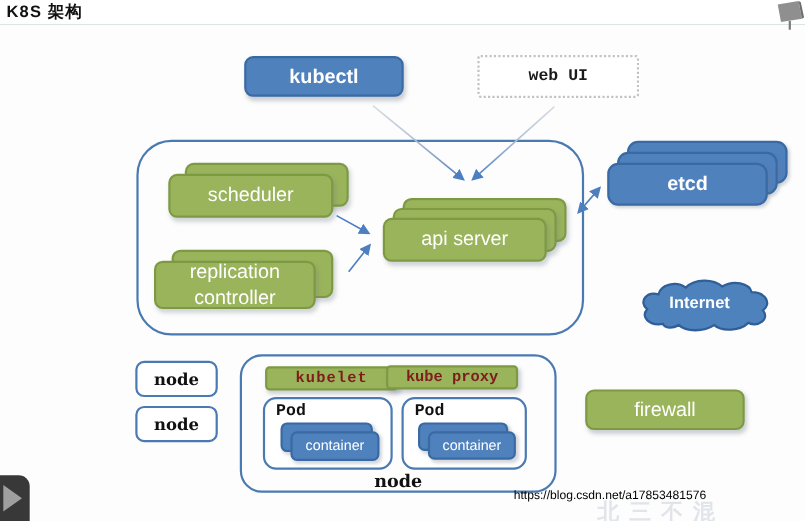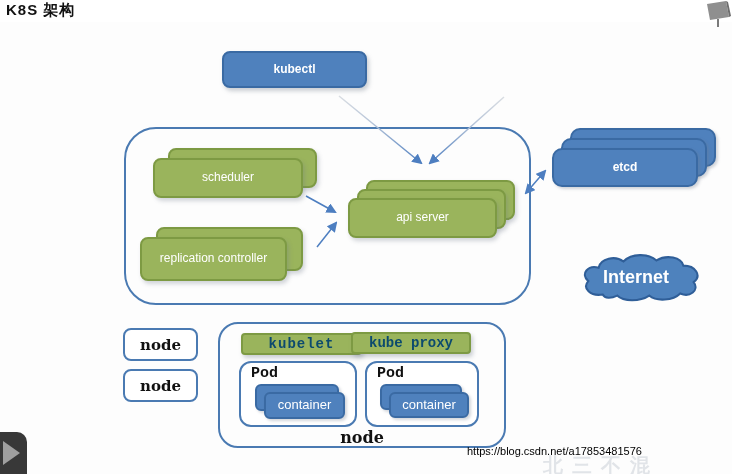--- a/index.html
+++ b/index.html
@@ -12,48 +12,48 @@
   .underline{position:absolute;left:0;top:19px;width:732px;height:3px;background:#1a7a5e;}
   .screen-icon{position:absolute;left:704px;top:1px;z-index:3;}
   
   .abs{position:absolute;box-sizing:border-box;}
   .blue{background:#4f81bd;border:2px solid #3a6aa3;border-radius:8px;
         box-shadow:2px 3px 4px rgba(110,120,135,.35);}
   .green{background:#9ab45c;border:2px solid #7d9a43;border-radius:8px;
          box-shadow:2px 3px 4px rgba(110,120,135,.35);}
   .whitebox{background:#ffffff;border:2px solid #4a7ab2;border-radius:8px;}
   .ctr{display:flex;align-items:center;justify-content:center;}
-  .wlbl{color:#fff;font-size:12px;text-align:center;line-height:1.3;}
+  .wlbl{color:#fff;font-size:18px;text-align:center;line-height:1.3;}
   .stack{position:absolute;}
   .layer{position:absolute;box-sizing:border-box;}
   
   .kubectl{left:222px;top:51px;width:145px;height:37px;}
   .kubectl .wlbl{font-weight:bold;}
   .webui{left:434px;top:50px;width:147px;height:39px;background:#fff;
          border:2px dotted #c2c2c2;border-radius:3px;}
   .webui .lbl{font-family:"Liberation Mono","DejaVu Sans Mono",monospace;font-weight:bold;
               font-size:15px;color:#1a1a1a;}
   .master{left:124px;top:127px;width:407px;height:178px;border:2px solid #4a7ab2;
           border-radius:32px;background:transparent;}
   .nodegroup{left:218px;top:322px;width:288px;height:126px;border:2px solid #4a7ab2;
              border-radius:20px;background:transparent;}
   .greenlayer{background:#9ab45c;border:2px solid #7d9a43;border-radius:8px;
               box-shadow:2px 3px 4px rgba(110,120,135,.30);}
   .bluelayer{background:#4f81bd;border:2px solid #3a6aa3;border-radius:6px;
              box-shadow:2px 2px 3px rgba(110,120,135,.30);}
   .serifb{font-family:"DejaVu Serif","Liberation Serif",serif;font-weight:bold;color:#111;}
-  .monob{font-family:"Liberation Mono","DejaVu Sans Mono",monospace;font-weight:bold;color:#0c4a6e;}
+  .monob{font-family:"Liberation Mono","DejaVu Sans Mono",monospace;font-weight:bold;color:#7f1d1d;}
   .nodebox{left:123px;width:75px;height:33px;}
   .greenbar{height:22px;border-radius:4px;}
   .pod{background:#fff;border:2px solid #4a7ab2;border-radius:12px;}
   .podlabel{position:absolute;left:10px;top:2px;font-size:15px;font-family:Liberation Mono, monospace;}
   .firewall{left:532px;top:354px;width:145px;height:37px;}
   .cloud-wrap{left:580px;top:253px;width:124px;height:50px;}
   .cloud-lbl{position:absolute;left:0;top:14px;width:112px;text-align:center;color:#fff;
-             font-size:18px;font-weight:bold;}
+             font-size:15px;font-weight:bold;}
   .nodegrouplabel{left:218px;top:428px;width:288px;text-align:center;font-size:16px;}
   .wm-url{left:467px;top:445px;font-size:11px;color:#000000;z-index:6;white-space:nowrap;}
   .wm-sig{left:543px;top:452px;font-size:20px;color:rgba(100,115,140,0.18);
           font-family:"DejaVu Serif",serif;font-weight:bold;letter-spacing:9px;z-index:6;
           white-space:nowrap;}
   .playbtn{left:0;top:432px;width:27px;height:42px;background:#383838;
            border-radius:0 10px 0 0;z-index:7;cursor:pointer;}
   .playtri{position:absolute;left:3px;top:9px;width:0;height:0;
            border-left:17px solid #9f9f9f;border-top:12px solid transparent;
            border-bottom:12px solid transparent;}
@@ -72,20 +72,23 @@
     <polygon points="3,3 22,0 25,16 6,19" fill="#8f8f8f"></polygon>
     <polygon points="22,0 25,16 27,15 24,1" fill="#6e6e6e"></polygon>
     <rect x="13" y="18" width="2" height="8" fill="#7a7a7a"></rect>
   </svg>
 
   <div class="abs master"></div>
   <div class="abs nodegroup"></div>
 
   <div class="abs blue ctr kubectl">
     <span class="wlbl">kubectl</span>
+  </div>
+  <div class="abs ctr webui">
+    <span class="lbl">web UI</span>
   </div>
 
   <div class="stack" style="left:153px;top:148px;width:166px;height:52px;">
     <div class="layer greenlayer" style="left:15px;top:0;width:149px;height:40px;"></div>
     <div class="layer greenlayer ctr" style="left:0;top:10px;width:150px;height:40px;">
       <span class="wlbl">scheduler</span>
     </div>
   </div>
 
   <div class="stack" style="left:140px;top:227px;width:165px;height:56px;">
@@ -146,20 +149,23 @@
   <div class="abs pod" style="left:365px;top:361px;width:114px;height:66px;">
     <span class="podlabel serifb">Pod</span>
     <div class="layer bluelayer" style="left:13px;top:21px;width:82px;height:26px;"></div>
     <div class="layer bluelayer ctr" style="left:22px;top:29px;width:80px;height:26px;">
       <span class="wlbl" style="font-size:13px;">container</span>
     </div>
   </div>
 
   <div class="abs nodegrouplabel serifb">node</div>
 
+  <div class="abs green ctr firewall">
+    <span class="wlbl">firewall</span>
+  </div>
 
   <svg class="arrows">
     <defs>
       <marker id="ah" viewBox="0 0 10 10" refX="8" refY="5" markerWidth="7" markerHeight="7" orient="auto-start-reverse">
         <path d="M0,0 L10,5 L0,10 z" fill="#4d7ec0"></path>
       </marker>
       <linearGradient id="g1" gradientUnits="userSpaceOnUse" x1="339" y1="96" x2="421" y2="163">
         <stop offset="0" stop-color="#d9dde2"></stop>
         <stop offset="0.4" stop-color="#b6c4d8"></stop>
         <stop offset="1" stop-color="#4d7ec0"></stop>

